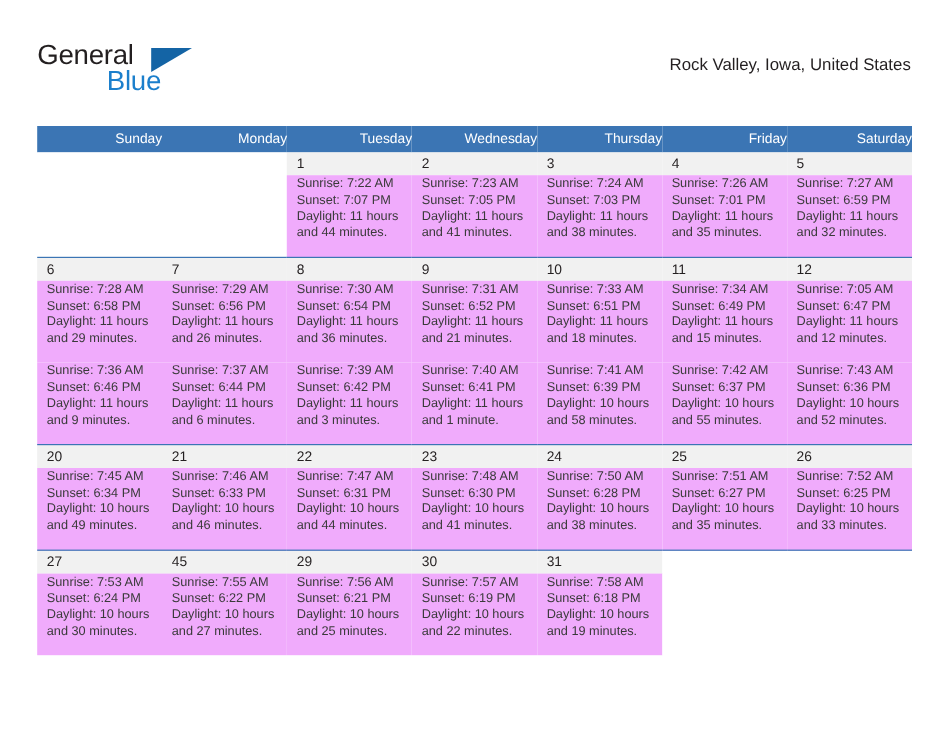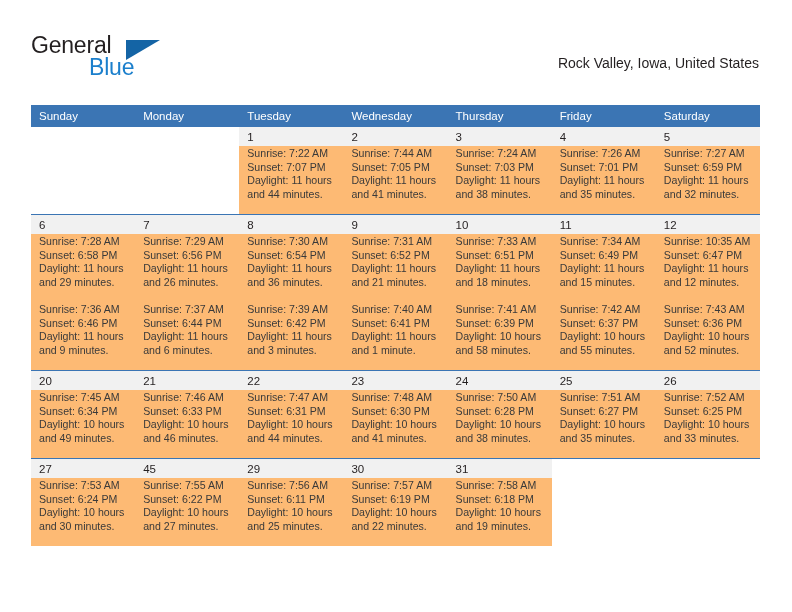--- a/index.html
+++ b/index.html
@@ -70,21 +70,21 @@
     top: 0;
     text-align: right;
   }
   .cal-title {
     font-size: 27px;
     color: #231f20;
     line-height: 32px;
     white-space: nowrap;
   }
   .cal-sub {
-    margin-top: 27px;
+    margin-top: 17px;
     font-size: 14px;
     color: #231f20;
     line-height: 17px;
     white-space: nowrap;
   }
 
   
   .calendar {
     position: absolute;
     left: 31px;
@@ -94,40 +94,40 @@
   .cal-table {
     width: 729px;
     border-collapse: collapse;
     table-layout: fixed;
   }
   .cal-table th {
     background: #3b75b4;
     color: #ffffff;
     font-size: 11.5px;
     font-weight: normal;
-    text-align: left;
+    text-align: right;
     padding: 5px 0 5px 8px;
     height: 10px;
     border: none;
   }
   tr.daynum-row td {
     background: #f1f1f1;
     border-top: 1.6px solid #3b75b4;
     padding: 3px 0 2px 8px;
     font-size: 11.5px;
     color: #231f20;
     vertical-align: top;
     line-height: 14px;
     height: 12px;
   }
   tr.daynum-row.first-week td {
     border-top: none;
   }
   tr.info-row td {
-    background: #fdba74;
+    background: #f0abfc;
     padding: 1px 6px 9px 8px;
     font-size: 10.6px;
     color: #3a3a3a;
     vertical-align: top;
     line-height: 13.6px;
     height: 58px;
   }
   td.empty-cell {
     background: #ffffff !important;
   }
@@ -184,21 +184,21 @@
           <tr class="info-row">
             <td class="empty-cell"></td>
             <td class="empty-cell"></td>
             <td>
               <span class="info-line">Sunrise: 7:22 AM</span>
               <span class="info-line">Sunset: 7:07 PM</span>
               <span class="info-line">Daylight: 11 hours</span>
               <span class="info-line">and 44 minutes.</span>
             </td>
             <td>
-              <span class="info-line">Sunrise: 7:44 AM</span>
+              <span class="info-line">Sunrise: 7:23 AM</span>
               <span class="info-line">Sunset: 7:05 PM</span>
               <span class="info-line">Daylight: 11 hours</span>
               <span class="info-line">and 41 minutes.</span>
             </td>
             <td>
               <span class="info-line">Sunrise: 7:24 AM</span>
               <span class="info-line">Sunset: 7:03 PM</span>
               <span class="info-line">Daylight: 11 hours</span>
               <span class="info-line">and 38 minutes.</span>
             </td>
@@ -255,21 +255,21 @@
               <span class="info-line">Daylight: 11 hours</span>
               <span class="info-line">and 18 minutes.</span>
             </td>
             <td>
               <span class="info-line">Sunrise: 7:34 AM</span>
               <span class="info-line">Sunset: 6:49 PM</span>
               <span class="info-line">Daylight: 11 hours</span>
               <span class="info-line">and 15 minutes.</span>
             </td>
             <td>
-              <span class="info-line">Sunrise: 10:35 AM</span>
+              <span class="info-line">Sunrise: 7:05 AM</span>
               <span class="info-line">Sunset: 6:47 PM</span>
               <span class="info-line">Daylight: 11 hours</span>
               <span class="info-line">and 12 minutes.</span>
             </td>
           </tr>
           <tr class="info-row">
             <td>
               <span class="info-line">Sunrise: 7:36 AM</span>
               <span class="info-line">Sunset: 6:46 PM</span>
               <span class="info-line">Daylight: 11 hours</span>
@@ -382,21 +382,21 @@
               <span class="info-line">and 30 minutes.</span>
             </td>
             <td>
               <span class="info-line">Sunrise: 7:55 AM</span>
               <span class="info-line">Sunset: 6:22 PM</span>
               <span class="info-line">Daylight: 10 hours</span>
               <span class="info-line">and 27 minutes.</span>
             </td>
             <td>
               <span class="info-line">Sunrise: 7:56 AM</span>
-              <span class="info-line">Sunset: 6:11 PM</span>
+              <span class="info-line">Sunset: 6:21 PM</span>
               <span class="info-line">Daylight: 10 hours</span>
               <span class="info-line">and 25 minutes.</span>
             </td>
             <td>
               <span class="info-line">Sunrise: 7:57 AM</span>
               <span class="info-line">Sunset: 6:19 PM</span>
               <span class="info-line">Daylight: 10 hours</span>
               <span class="info-line">and 22 minutes.</span>
             </td>
             <td>

